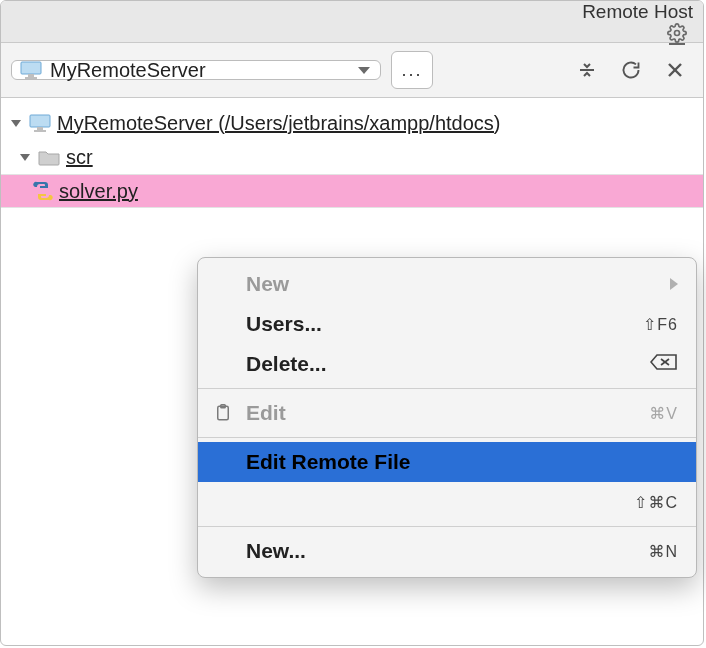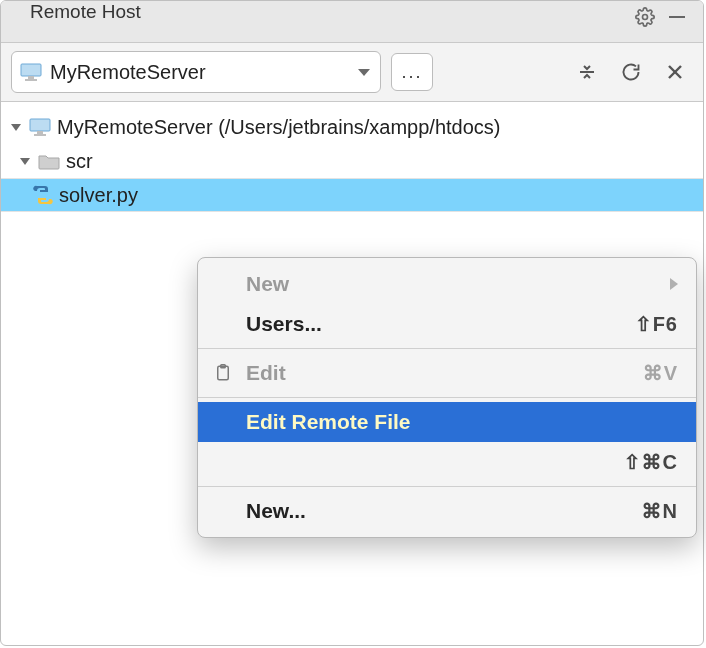--- a/index.html
+++ b/index.html
@@ -15,27 +15,28 @@
   .panel {
     width: 704px;
     height: 646px;
     border: 1px solid #bfbfbf;
     border-radius: 6px;
     background: #fff;
     position: relative;
   }
   .titlebar {
     display: flex;
-    align-items: flex-start;
+    align-items: flex-end;
     background: #e8e8e8;
     border-bottom: 1px solid #c9c9c9;
     height: 42px;
-    padding: 0 10px 0 29px;
+    padding: 0 10px 0 14px;
     border-top-left-radius: 5px;
     border-top-right-radius: 5px;
+    flex-direction: column;
   }
   .titlebar-title { flex: 1; font-size: 19px; color: #333; }
   .titlebar-icon {
     width: 32px; height: 32px; display: flex; align-items: center; justify-content: center;
     color: #666;
   }
   .minimize-line { width: 16px; height: 2px; background: #666; display: block; }
   .toolbar {
     display: flex;
     align-items: center;
@@ -44,21 +45,21 @@
     padding: 8px 10px;
     gap: 10px;
   }
   .server-dropdown {
     flex: 0 0 auto;
     display: flex;
     align-items: center;
     background: #fff;
     border: 1px solid #bcbcbc;
     border-radius: 6px;
-    height: 42px;
+    height: 20px;
     padding: 0 10px 0 8px;
     width: 370px;
     gap: 8px;
   }
   .server-dropdown .label { flex: 1; font-size: 20px; color: #222; }
   .caret-down {
     width: 0; height: 0;
     border-left: 6px solid transparent;
     border-right: 6px solid transparent;
     border-top: 7px solid #6a6a6a;
@@ -74,24 +75,24 @@
   .toolbar-actions {
     display: flex; gap: 16px; margin-left: auto; padding-right: 4px;
     align-items: center;
   }
   .icon-btn { width: 28px; height: 28px; display:flex; align-items:center; justify-content:center; color:#555; }
   .tree {
     padding: 8px 0 0 0;
     font-size: 20px;
   }
   .tree-row {
-    display: flex; align-items: center; height: 34px; padding-left: 8px; gap: 6px;
+    display: flex; align-items: center; height: 34px; padding-left: 8px; gap: 6px; text-decoration: underline;
   }
   .tree-row.selected {
-    background: #7dd3fc;
+    background: #f9a8d4;
     border-top: 1px solid #e3e3e3;
     border-bottom: 1px solid #e3e3e3;
     padding-left: 32px;
   }
   .disclosure {
     width: 14px; height: 14px; display:flex; align-items:center; justify-content:center;
   }
   .chev-down {
     width: 0; height: 0;
     border-left: 5px solid transparent;
@@ -117,26 +118,26 @@
   }
   .menu-item {
     display: flex; align-items: center;
     height: 40px;
     padding: 0 18px 0 12px;
     font-size: 21px;
     color: #222;
     gap: 10px;
   }
   .menu-item.disabled { color: #9a9a9a; }
-  .menu-item.highlight { background: #2a6fd6; color: #fef9c3; text-align: center; }
+  .menu-item.highlight { background: #2a6fd6; color: #000000; text-align: center; }
   .menu-icon-slot { width: 26px; display:flex; justify-content:center; color:#7a7a7a; }
   .menu-item.highlight .menu-icon-slot { color:#fff; }
   .menu-label { flex: 0 0 auto; font-weight: bold; }
   .menu-spacer { flex: 1; }
-  .menu-shortcut { font-size: 20px; color: #444; letter-spacing: 1px; white-space: nowrap; font-weight: bold; }
+  .menu-shortcut { font-size: 16px; color: #444; letter-spacing: 1px; white-space: nowrap; }
   .menu-item.disabled .menu-shortcut { color: #a5a5a5; }
   .menu-sep { height: 1px; background: #cfcfcf; margin: 4px 0; }
   .submenu-arrow {
     width: 0; height: 0;
     border-top: 6px solid transparent;
     border-bottom: 6px solid transparent;
     border-left: 8px solid #8a8a8a;
   }
   .menu-item.disabled .submenu-arrow { border-left-color:#b0b0b0; }
 </style>
@@ -230,20 +231,32 @@
       <span class="menu-label">New</span>
       <span class="menu-spacer"></span>
       <span class="submenu-arrow"></span>
     </div>
     <div class="menu-item">
       <span class="menu-icon-slot"></span>
       <span class="menu-label">Users...</span>
       <span class="menu-spacer"></span>
       <span class="menu-shortcut">⇧F6</span>
     </div>
+    <div class="menu-item">
+      <span class="menu-icon-slot"></span>
+      <span class="menu-label">Delete...</span>
+      <span class="menu-spacer"></span>
+      <span class="menu-shortcut">
+        <svg width="28" height="18" viewBox="0 0 28 18" fill="none" stroke="#444" stroke-width="1.6">
+          <path d="M7 2 L26 2 L26 16 L7 16 L1 9 Z"></path>
+          <line x1="11" y1="6" x2="19" y2="12"></line>
+          <line x1="19" y1="6" x2="11" y2="12"></line>
+        </svg>
+      </span>
+    </div>
     <div class="menu-sep"></div>
     <div class="menu-item disabled">
       <span class="menu-icon-slot">
         <svg width="18" height="18" viewBox="0 0 24 24" fill="none" stroke="currentColor" stroke-width="2">
           <rect x="5" y="3" width="14" height="18" rx="2"></rect>
           <rect x="9" y="1" width="6" height="4" rx="1"></rect>
         </svg>
       </span>
       <span class="menu-label">Edit</span>
       <span class="menu-spacer"></span>

